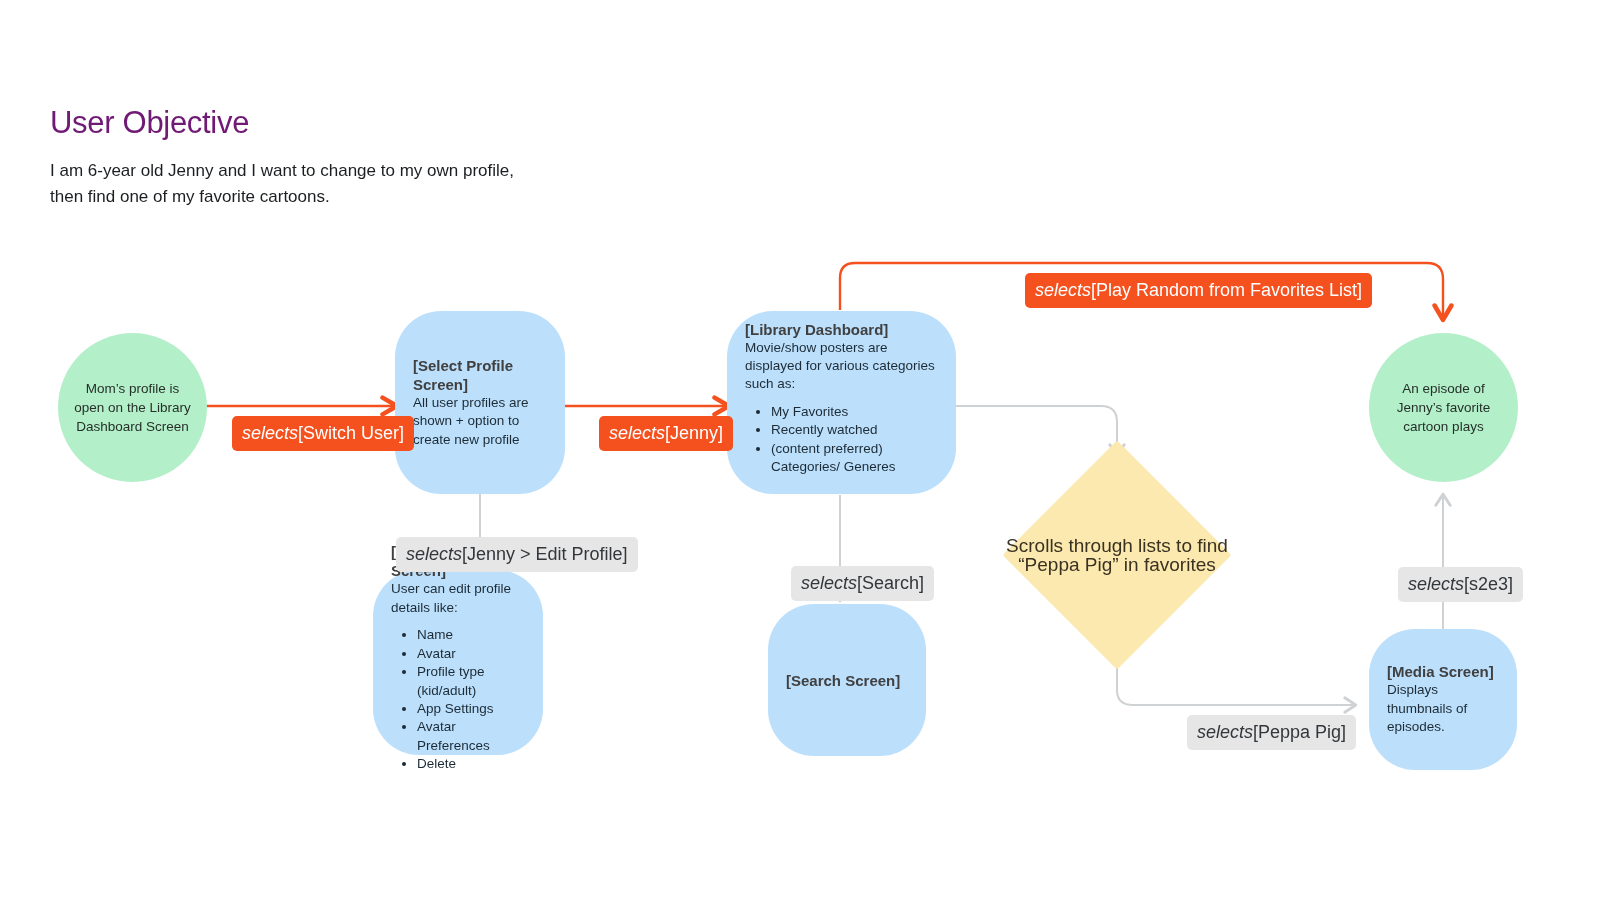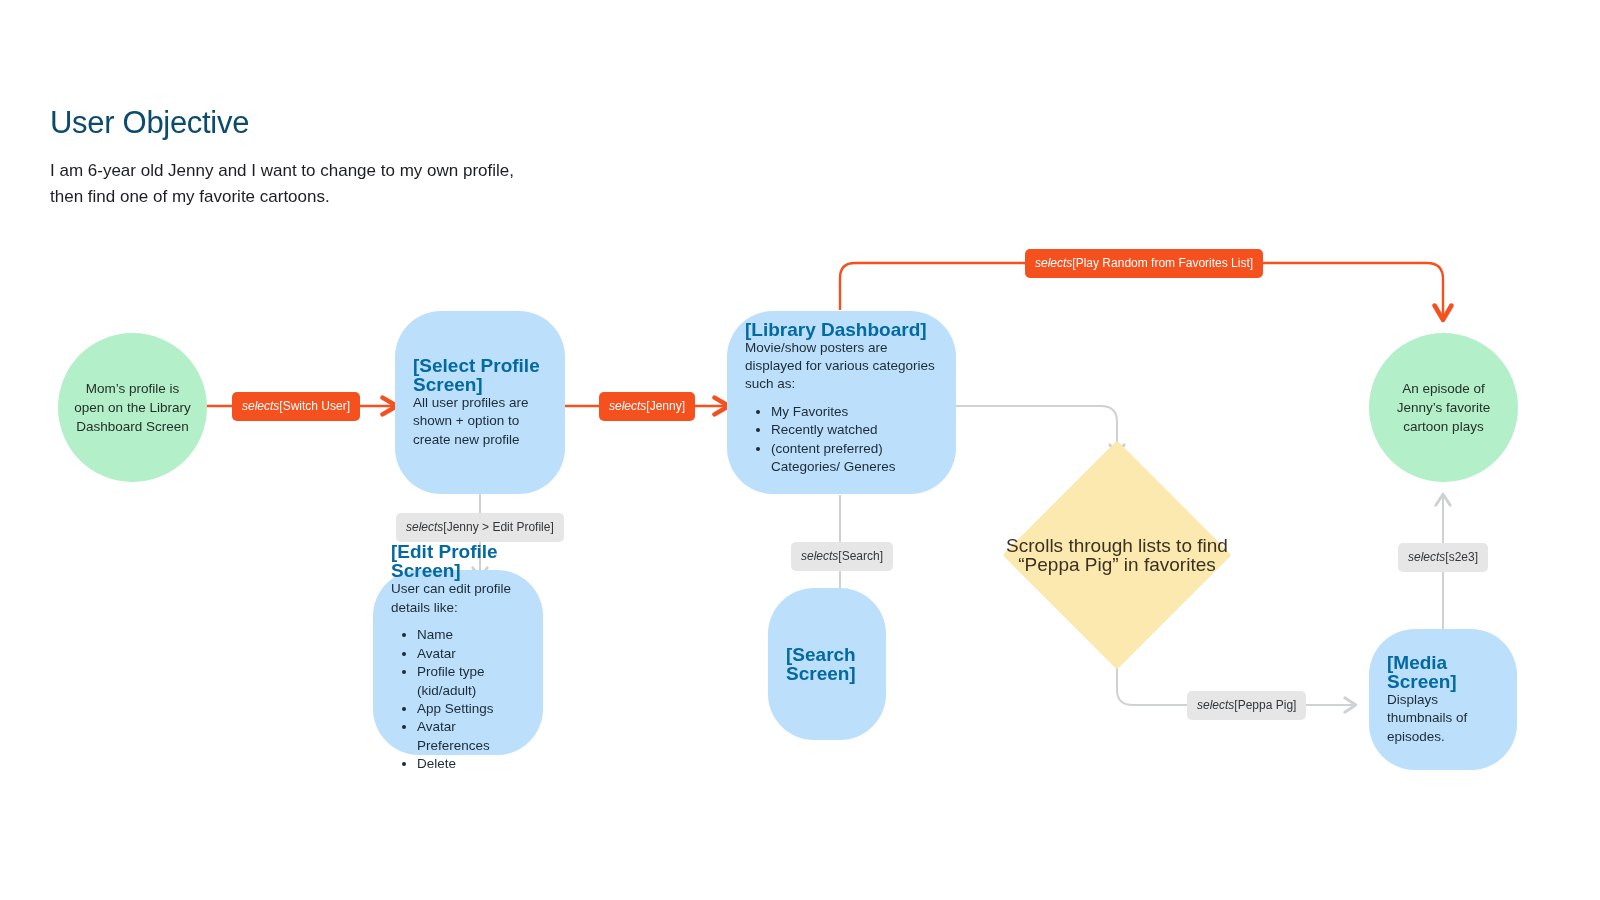--- a/index.html
+++ b/index.html
@@ -6,48 +6,48 @@
   body{
     width:1600px;height:900px;background:#ffffff;
     font-family:"Liberation Sans","DejaVu Sans",sans-serif;
     color:#2b2f33;overflow:hidden;position:relative;
   }
   #canvas{position:absolute;inset:0;}
 
   
   .page-title{
     position:absolute;left:50px;top:105px;
-    font-size:31px;font-weight:400;letter-spacing:-.3px;color:#0c4a6e;
+    font-size:31px;font-weight:400;letter-spacing:-.3px;color:#701a75;
   }
   .page-subtitle{
     position:absolute;left:50px;top:158px;width:470px;
     font-size:17px;line-height:25.5px;color:#1c1f22;
   }
 
   
   .node{position:absolute;box-sizing:border-box;display:flex;flex-direction:column;justify-content:center;}
   .circle{border-radius:50%;background:#b3efc8;align-items:center;text-align:center;}
   .circle .t{font-size:13.5px;line-height:19px;color:#26302a;padding:0 14px;}
   .rounded{background:#bcdffb;border-radius:46px;}
   .rounded .inner{padding:0 18px;}
-  .node-title{font-size:19px;font-weight:bold;color:#0369a1;line-height:19px;}
+  .node-title{font-size:15px;font-weight:bold;color:#404040;line-height:19px;}
   .node-body{font-size:13.5px;line-height:18.4px;color:#1c2b36;}
   .node-body ul{margin:9px;padding-left:17px;list-style:disc;}
   .node-body li{line-height:18.4px;}
 
   
   .diamond{position:absolute;}
   .diamond .shape{position:absolute;inset:0;background:#fce9b0;transform:rotate(45deg);border-radius:3px;}
   .diamond .t{position:absolute;inset:0;display:flex;flex-direction:column;justify-content:center;
     align-items:center;text-align:center;font-size:19px;line-height:19px;color:#3a3220;}
 
   
   .label{
     position:absolute;box-sizing:border-box;white-space:nowrap;
-    font-size:12px;line-height:1;display:flex;align-items:flex-end;
+    font-size:18px;line-height:1;display:flex;align-items:flex-end;margin-top:24px;
   }
   .label .em{font-style:italic;}
   .label.red{background:#f4511e;color:#ffffff;border-radius:5px;padding:8px 10px 9px;}
   .label.gray{background:#e6e6e6;color:#33373b;border-radius:5px;padding:8px 10px 9px;}
 
   svg.wires{position:absolute;left:0;top:0;width:1600px;height:900px;pointer-events:none;}
 </style>
 </head>
 <body>
 
@@ -116,21 +116,21 @@
           <li>Avatar</li>
           <li>Profile type (kid/adult)</li>
           <li>App Settings</li>
           <li>Avatar Preferences</li>
           <li>Delete</li>
         </ul>
       </div>
     </div>
   </div>
 
-  <div class="node rounded" style="left:768px;top:588px;width:118px;height:152px;">
+  <div class="node rounded" style="left:768px;top:604px;width:158px;height:152px;">
     <div class="inner">
       <div class="node-title">[Search Screen]</div>
     </div>
   </div>
 
   <div class="diamond" style="left:1036px;top:474px;width:162px;height:162px;">
     <div class="shape"></div>
     <div class="t" style="width:230px;left:-34px;">Scrolls through lists to find “Peppa Pig” in favorites</div>
   </div>
 

